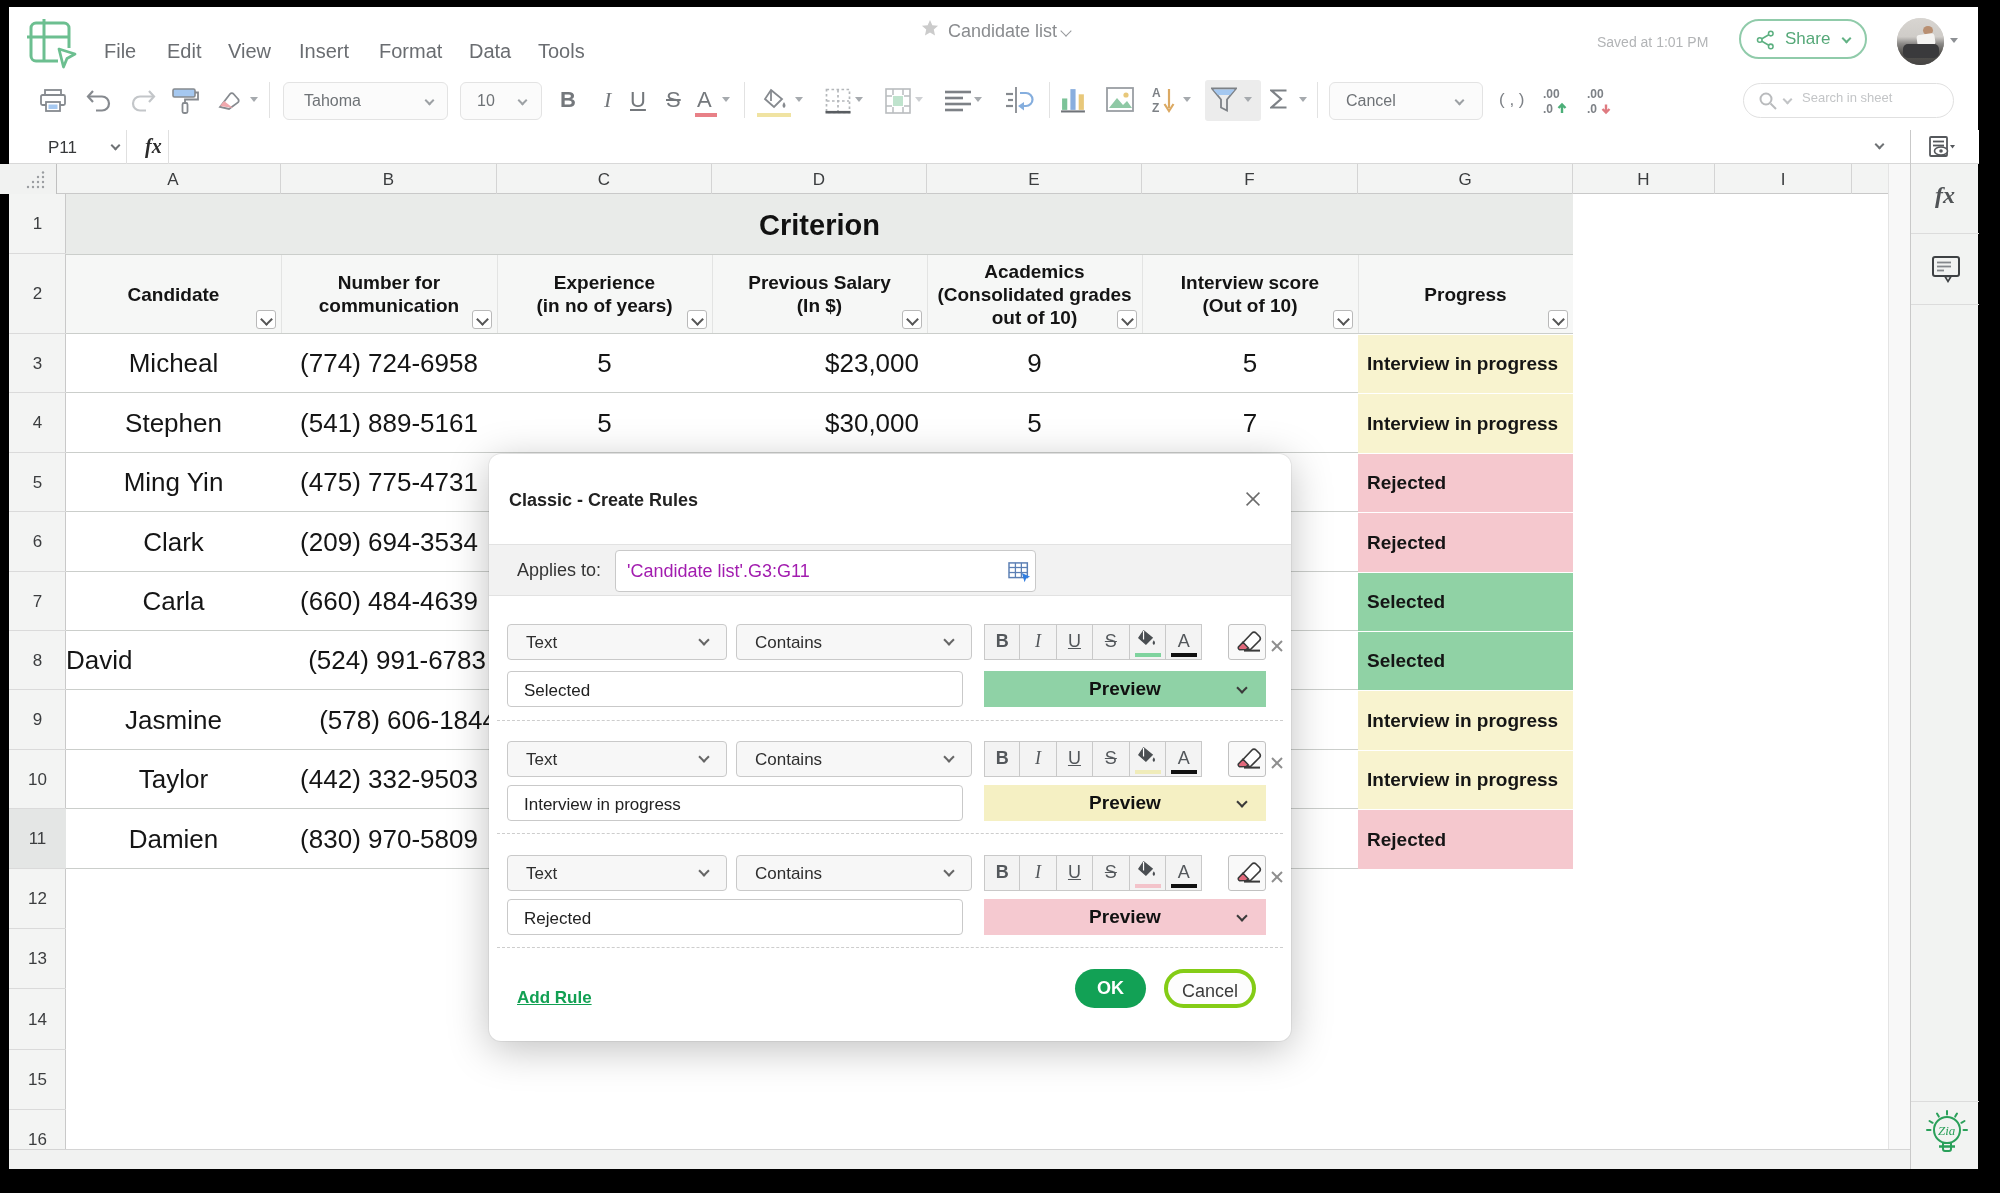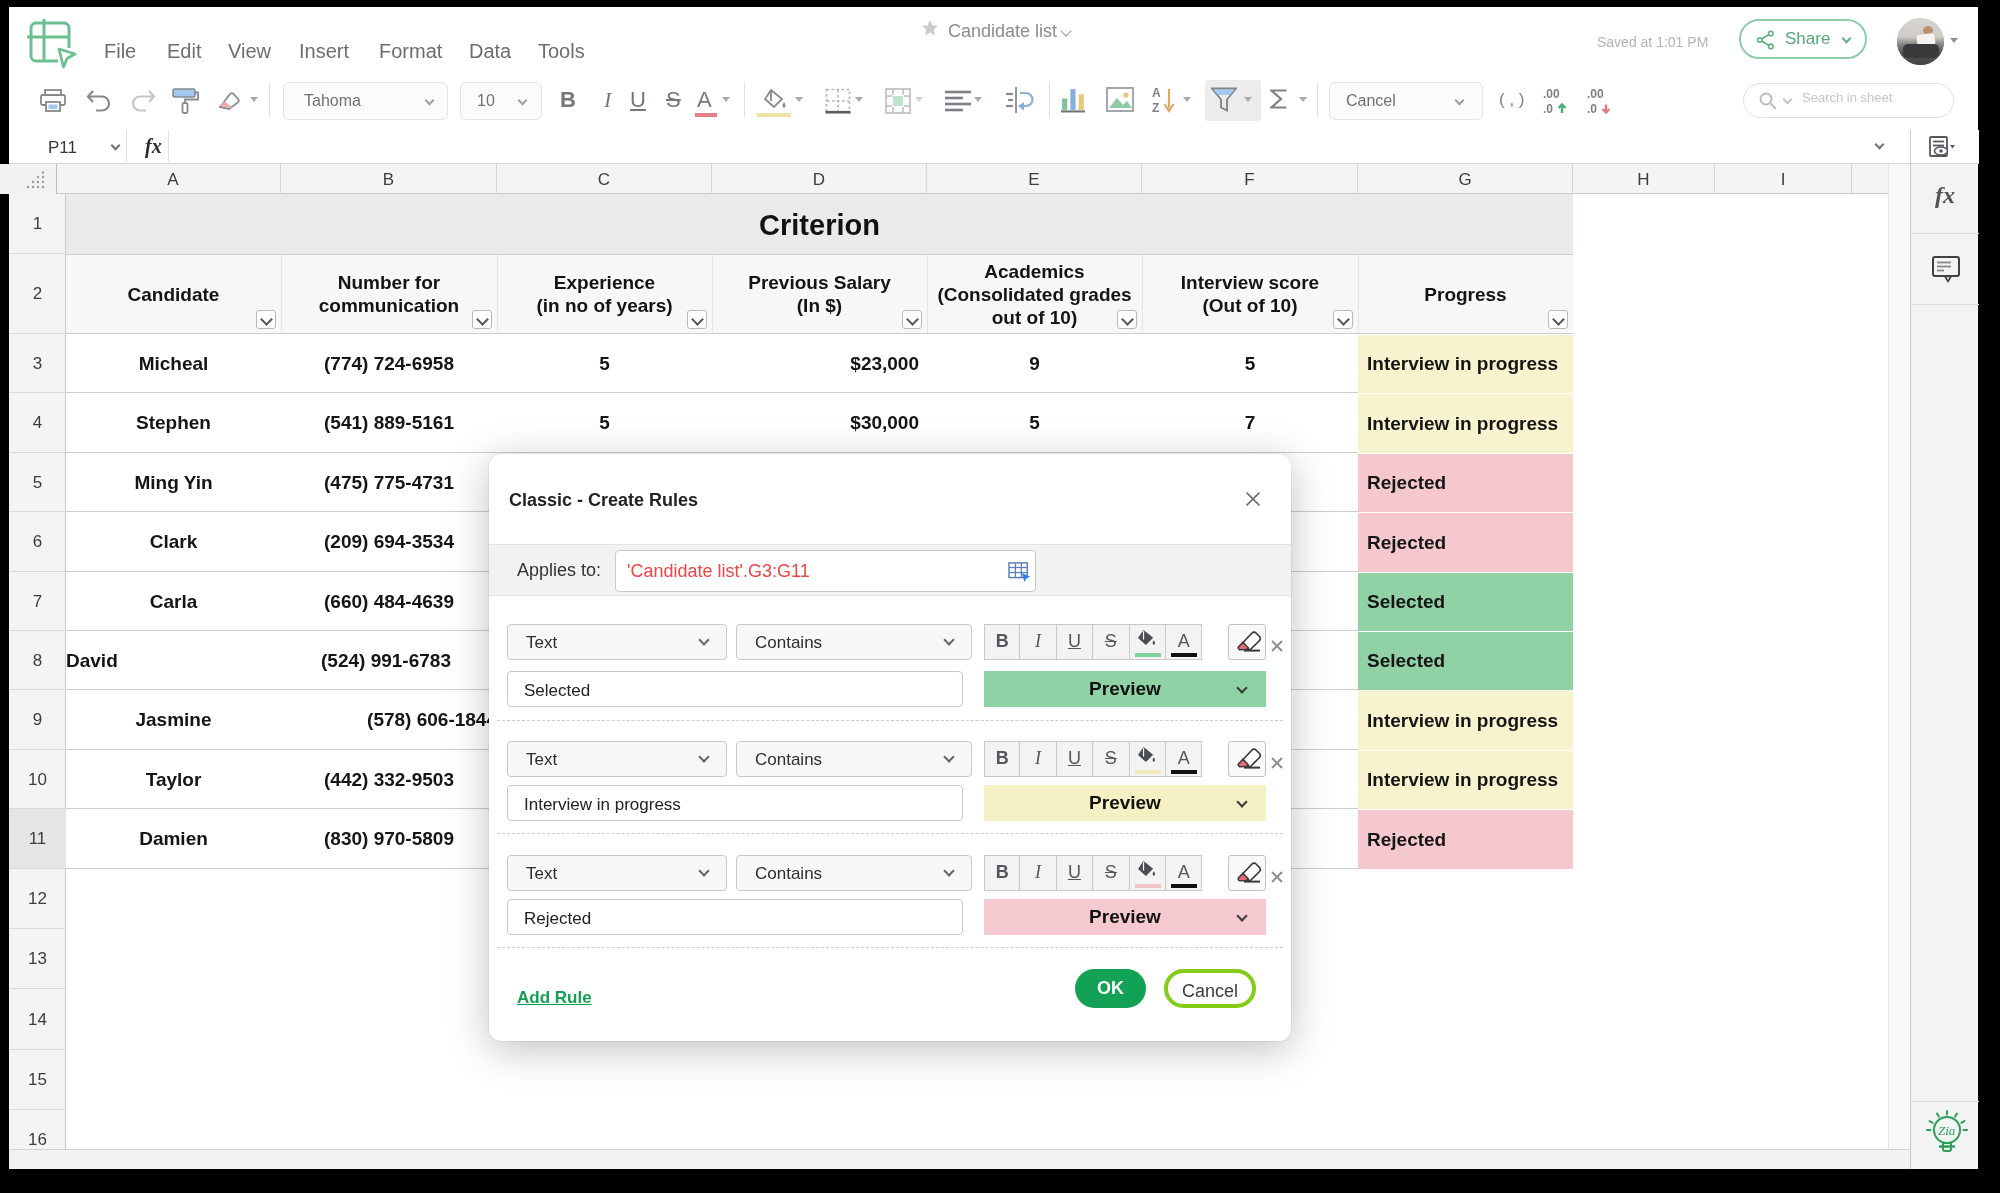--- a/index.html
+++ b/index.html
@@ -23,36 +23,36 @@
 .tbletter { position:absolute; top:87px; font-size:22px; color:#74787c; }
 
 #fbar { position:absolute; left:9px; top:130px; width:1901px; height:34px; background:#fff; border-bottom:1px solid #d8d8d8; }
 
 #colstrip { position:absolute; left:9px; top:164px; width:1879px; height:30px; background:#f3f4f3; border-bottom:1px solid #c9c9c9; }
 .colcell { position:absolute; top:164px; height:30px; border-right:1px solid #d4d4d4; font-size:17px; color:#3b3d3f; text-align:center; line-height:31px; }
 #rowhdr { position:absolute; left:9px; top:194px; width:57px; height:955px; background:#f3f4f3; border-right:1px solid #c9c9c9; }
 .rowcell { position:absolute; left:9px; width:57px; border-bottom:1px solid #dadada; font-size:17px; color:#3b3d3f; text-align:center; }
 
 .rowline { position:absolute; left:66px; width:1507px; height:1px; background:#cbcecb; }
-.cellv { position:absolute; font-weight:bold; font-size:19px; color:#151515; }
+.cellv { position:absolute; font-weight:normal; font-size:26px; color:#151515; }
 .gcell { position:absolute; left:1358px; width:215px; font-weight:bold; font-size:19px; color:#151515; padding-left:9px; display:flex; align-items:center; }
 .fbtn { position:absolute; width:20px; height:19px; background:#fff; border:1px solid #b9b9b9; border-radius:3px; }
 .fbtn:after { content:""; position:absolute; left:5px; top:4px; width:7px; height:7px; border-right:2px solid #555; border-bottom:2px solid #555; transform:rotate(45deg); }
 
 #sidebar { position:absolute; left:1910px; top:130px; width:68px; height:1039px; z-index:5; background:#f2f3f2; border-left:1px solid #c9c9c9; }
 
 #botbar { position:absolute; left:9px; top:1149px; width:1901px; height:20px; background:#f1f2f1; border-top:1px solid #d4d4d4; z-index:6; }
 
 #dlg { position:absolute; left:489px; top:454px; z-index:10; width:802px; height:587px; background:#fff; border-radius:12px; box-shadow:0 8px 40px rgba(0,0,0,0.25), 0 0 0 1px rgba(0,0,0,0.05); }
 #dlg .title { position:absolute; left:20px; top:36px; font-size:18px; font-weight:bold; color:#222; }
 #dlg .close { position:absolute; left:753px; top:34px; width:22px; height:22px; }
 #applies { position:absolute; left:0; top:90px; width:802px; height:52px; background:#f2f2f2; border-top:1px solid #e2e2e2; border-bottom:1px solid #e2e2e2; }
 #applies .lbl { position:absolute; left:28px; top:15px; font-size:18px; color:#333; }
 #applies .inp { position:absolute; left:126px; top:5px; width:421px; height:42px; background:#fff; border:1px solid #c9c9c9; border-radius:4px; }
-#applies .inp span { position:absolute; left:11px; top:10px; font-size:18px; color:#ef4444; }
+#applies .inp span { position:absolute; left:11px; top:10px; font-size:18px; color:#a21caf; }
 .dd { position:absolute; height:36px; background:#f7f7f7; border:1px solid #c9c9c9; border-radius:4px; font-size:17px; color:#2e2e2e; }
 .dd span { position:absolute; left:18px; top:8px; }
 .dd i { position:absolute; right:18px; top:11px; width:8px; height:8px; border-right:2px solid #666; border-bottom:2px solid #666; transform:rotate(45deg); }
 .rinp { position:absolute; left:18px; width:456px; height:36px; background:#fff; border:1px solid #c9c9c9; border-radius:4px; font-size:17px; color:#222; }
 .rinp span { position:absolute; left:16px; top:9px; }
 .fgroup { position:absolute; left:495px; height:36px; display:flex; }
 .fgroup .fb { width:36.4px; height:36px; background:#f3f3f3; border:1px solid #c9c9c9; border-left:none; position:relative; text-align:center; font-size:18px; color:#53575b; line-height:33px; }
 .fgroup .fb:first-child { border-left:1px solid #c9c9c9; }
 .erbtn { position:absolute; left:739px; width:38px; height:36px; background:#f9f9f9; border:1px solid #c1c1c1; border-radius:3px; }
 .rulex { position:absolute; left:781px; width:14px; height:14px; }
@@ -329,21 +329,21 @@
       <div class="cellv" style="left:66px;top:453px;width:215px;height:59px;text-align:center;line-height:59px">Ming Yin</div>
       <div class="cellv" style="left:281px;top:453px;width:216px;height:59px;text-align:center;line-height:59px">(475) 775-4731</div>
       <div class="gcell" style="top:454px;height:58px;background:#f5c8ce">Rejected</div>
       <div class="cellv" style="left:66px;top:512px;width:215px;height:60px;text-align:center;line-height:60px">Clark</div>
       <div class="cellv" style="left:281px;top:512px;width:216px;height:60px;text-align:center;line-height:60px">(209) 694-3534</div>
       <div class="gcell" style="top:513px;height:59px;background:#f5c8ce">Rejected</div>
       <div class="cellv" style="left:66px;top:572px;width:215px;height:59px;text-align:center;line-height:59px">Carla</div>
       <div class="cellv" style="left:281px;top:572px;width:216px;height:59px;text-align:center;line-height:59px">(660) 484-4639</div>
       <div class="gcell" style="top:573px;height:58px;background:#90d2a5">Selected</div>
       <div class="cellv" style="left:66px;top:631px;width:215px;height:59px;text-align:left;line-height:59px">David</div>
-      <div class="cellv" style="left:278px;top:631px;width:216px;height:59px;text-align:center;line-height:59px">(524) 991-6783</div>
+      <div class="cellv" style="left:270px;top:631px;width:216px;height:59px;text-align:right;line-height:59px">(524) 991-6783</div>
       <div class="gcell" style="top:632px;height:58px;background:#90d2a5">Selected</div>
       <div class="cellv" style="left:66px;top:690px;width:215px;height:60px;text-align:center;line-height:60px">Jasmine</div>
       <div class="cellv" style="left:281px;top:690px;width:216px;height:60px;text-align:right;line-height:60px">(578) 606-1844</div>
       <div class="gcell" style="top:691px;height:59px;background:#f8f3cf">Interview in progress</div>
       <div class="cellv" style="left:66px;top:750px;width:215px;height:59px;text-align:center;line-height:59px">Taylor</div>
       <div class="cellv" style="left:281px;top:750px;width:216px;height:59px;text-align:center;line-height:59px">(442) 332-9503</div>
       <div class="gcell" style="top:751px;height:58px;background:#f8f3cf">Interview in progress</div>
       <div class="cellv" style="left:66px;top:809px;width:215px;height:60px;text-align:center;line-height:60px">Damien</div>
       <div class="cellv" style="left:281px;top:809px;width:216px;height:60px;text-align:center;line-height:60px">(830) 970-5809</div>
       <div class="gcell" style="top:810px;height:59px;background:#f5c8ce">Rejected</div>

